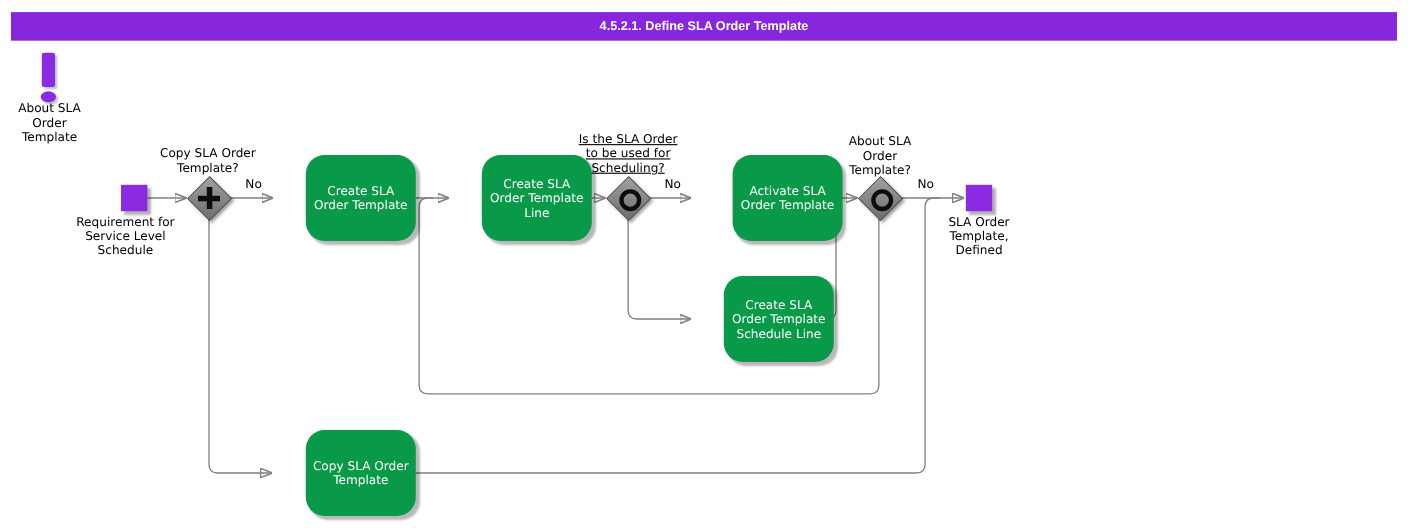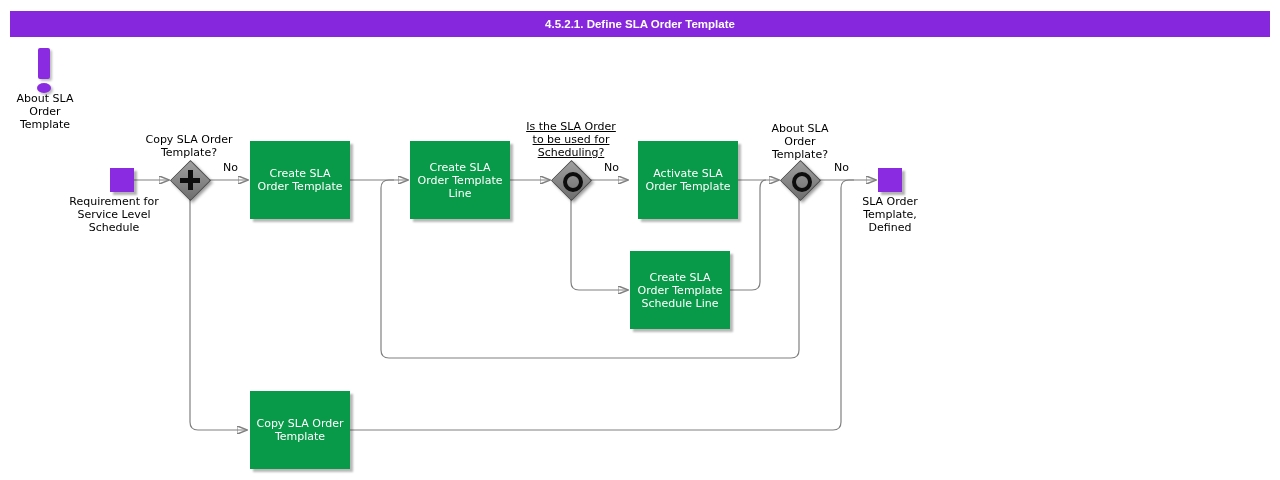--- a/index.html
+++ b/index.html
@@ -17,24 +17,24 @@
   svg.connectors{position:absolute;left:0;top:0;pointer-events:none;}
   svg.connectors path{fill:none;stroke:#808080;stroke-width:1.2;}
   
   .lbl{position:absolute;text-align:center;line-height:13px;white-space:pre-line;}
   .no-lbl{position:absolute;text-align:right;line-height:13px;}
   
   .event-square{position:absolute;width:24px;height:24px;background:#8a2be2;
     box-shadow:3px 3px 2px rgba(0,0,0,0.30);}
   
   .task{
-    position:absolute;width:100px;height:78px;background:#089a49;border-radius:0;
+    position:absolute;width:100px;height:78px;background:#089a49;border-radius:17px;
     box-shadow:3px 3px 2px rgba(0,0,0,0.28);
     display:flex;align-items:center;justify-content:center;
-    color:#fff;text-align:center;line-height:13px;white-space:pre-line;cursor:pointer;
+    color:#fff;text-align:center;line-height:13px;white-space:pre-line;cursor:pointer;margin-left:28px;
   }
   
   .gateway{position:absolute;width:44px;height:44px;filter:drop-shadow(2px 2px 1.5px rgba(0,0,0,0.40));}
   .gateway .diamond{
     position:absolute;left:8px;top:8px;width:27px;height:27px;
     transform:rotate(45deg);background:linear-gradient(135deg,#a0a0a0,#6e6e6e);
     border:1px solid #4a4a4a;
   }
   .gateway .glyph{position:absolute;left:0;top:0;width:44px;height:44px;}
   .plus-h{position:absolute;left:12px;top:19.5px;width:20px;height:5px;background:#0d0d0d;}

